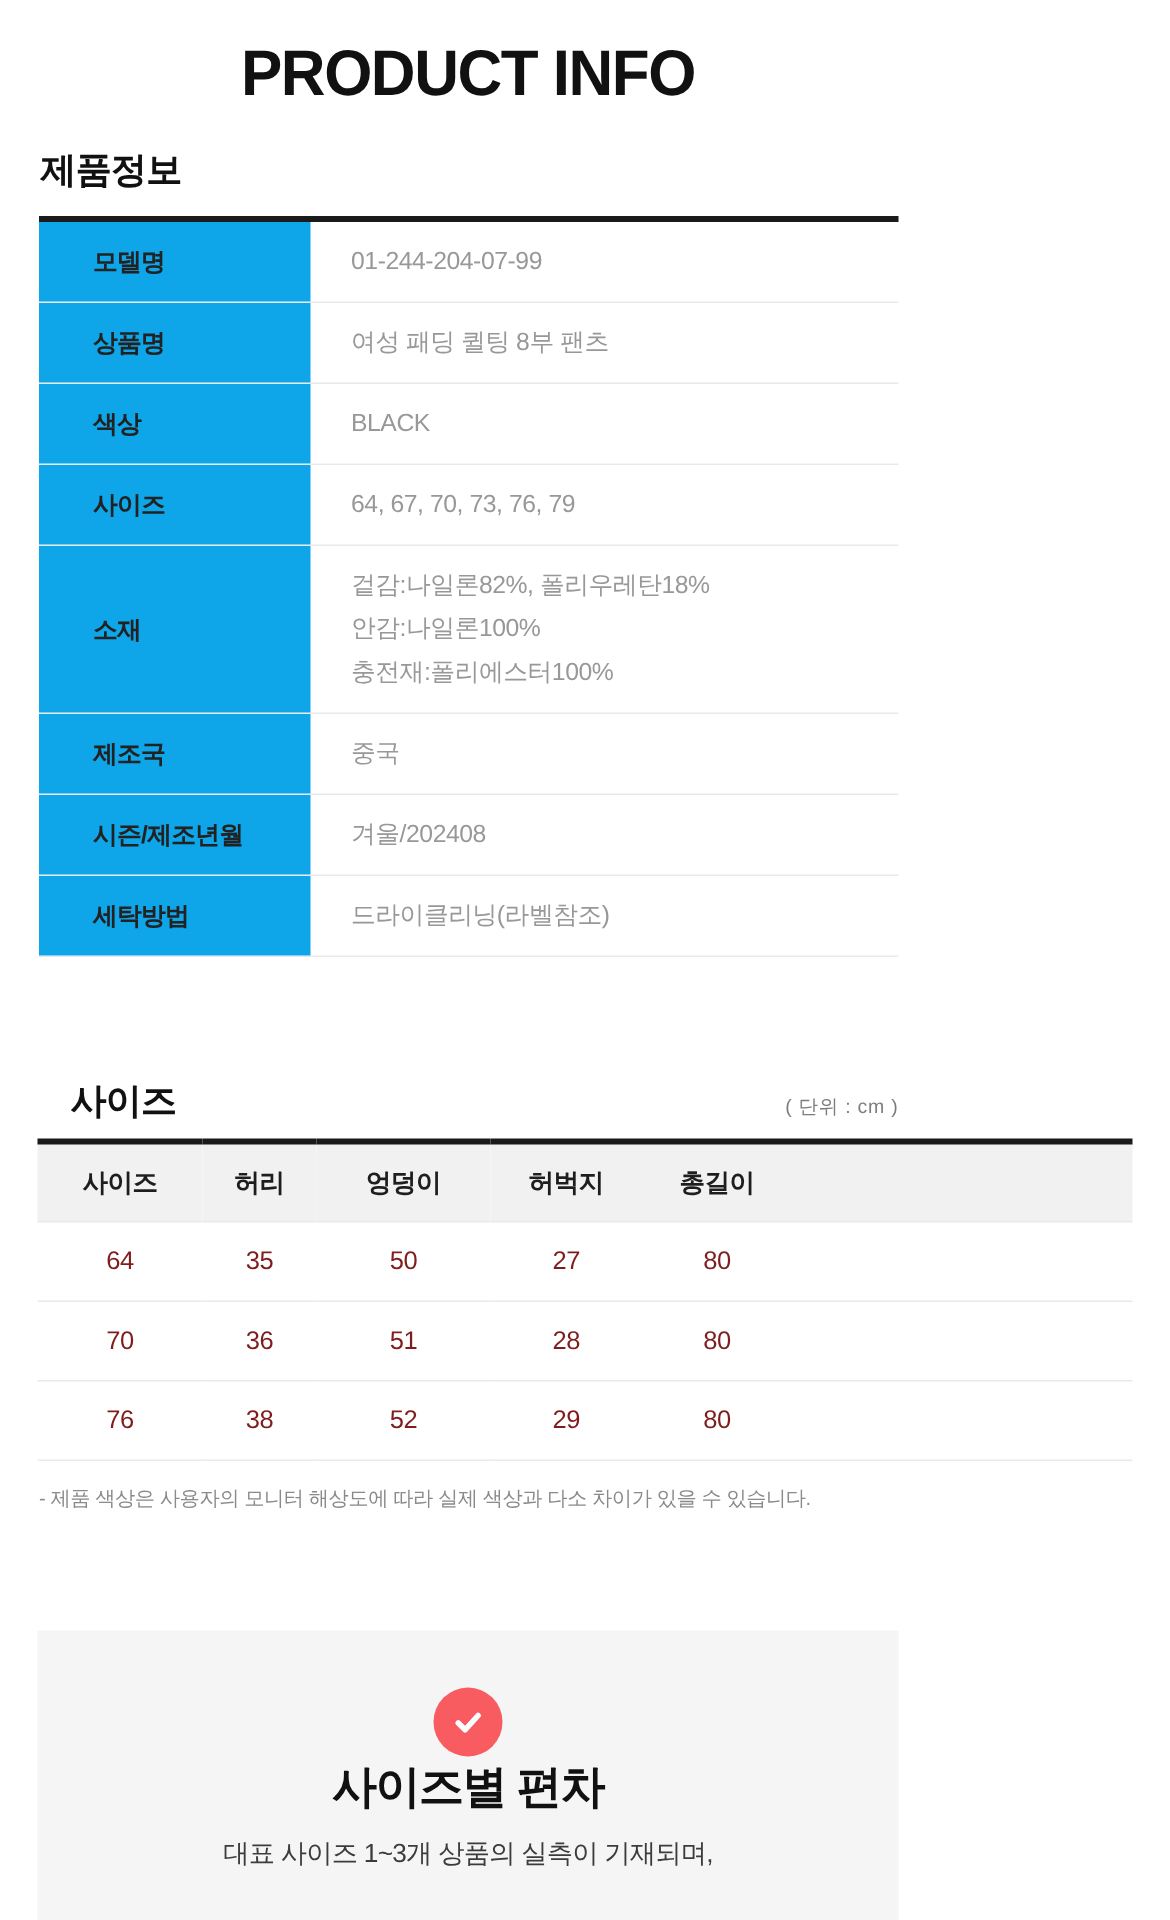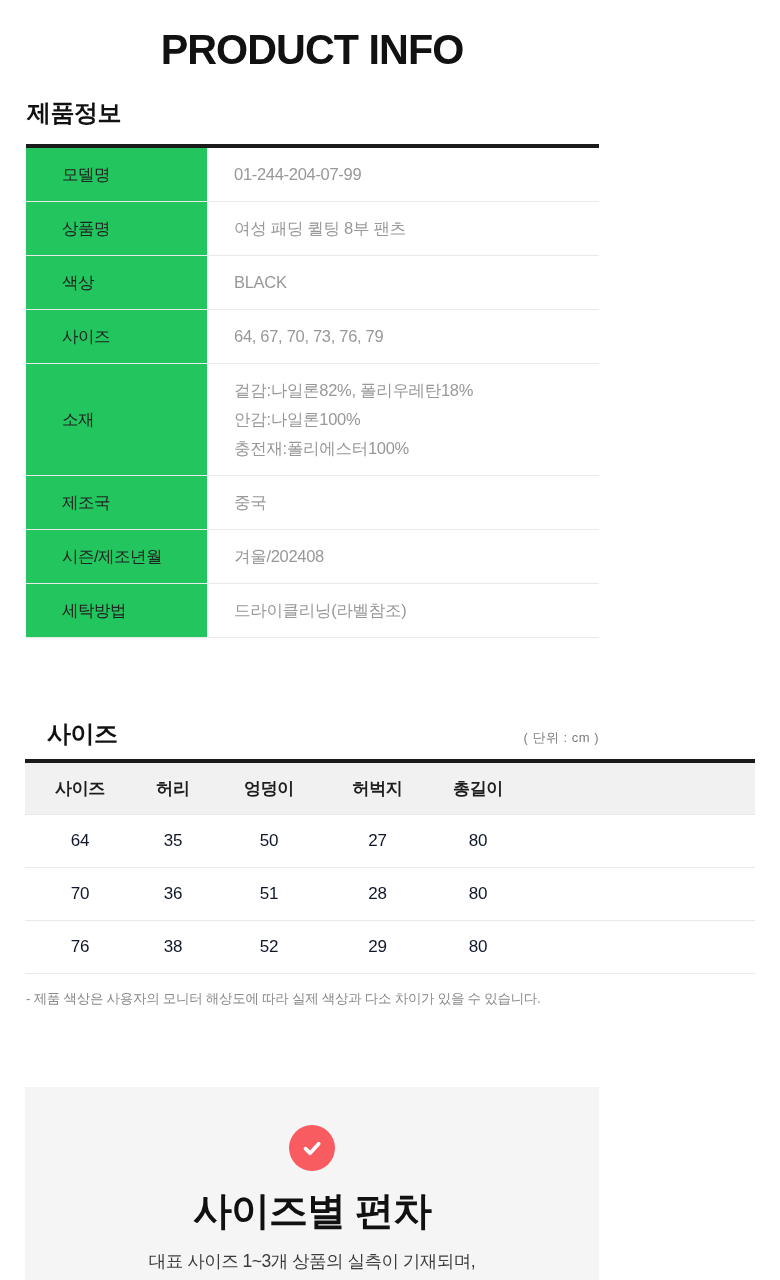--- a/index.html
+++ b/index.html
@@ -36,26 +36,26 @@
   .spec-table { border-top: 4px solid #1a1a1a; }
   .spec-row {
     display: flex;
     align-items: center;
     min-height: 53px;
     border-bottom: 1px solid #e9e9e9;
   }
   .spec-label {
     width: 181px;
     align-self: stretch;
-    background: #22c55e;
+    background: #0ea5e9;
     display: flex;
     align-items: center;
     padding-left: 36px;
     font-size: 16.5px;
-    font-weight: 400;
+    font-weight: 700;
     color: #222;
     letter-spacing: -0.5px;
     flex-shrink: 0;
   }
   .spec-value {
     padding: 12px 10px 12px 27px;
     font-size: 16.5px;
     color: #989898;
     letter-spacing: -0.3px;
     line-height: 29px;
@@ -86,21 +86,21 @@
   }
   .size-table thead tr { background: #f1f1f1; }
   .size-table th, .size-table td {
     height: 53px;
     text-align: center;
     vertical-align: middle;
     font-size: 17px;
     letter-spacing: -0.3px;
   }
   .size-table th { font-weight: 700; color: #1e1e1e; border-bottom: 1px solid #e9e9e9; }
-  .size-table td { color: #0f172a; font-weight: 400; border-bottom: 1px solid #e9e9e9; }
+  .size-table td { color: #7f1d1d; font-weight: 400; border-bottom: 1px solid #e9e9e9; }
 
   .footnotes { margin-top: 13px; margin-left: 1px; }
   .footnotes p {
     font-size: 13.5px;
     color: #8a8a8a;
     line-height: 24px;
     letter-spacing: -0.3px;
   }
 
   
@@ -115,22 +115,21 @@
     width: 46px; height: 46px;
     margin: 0 auto;
     border-radius: 50%;
     background: #f85b60;
     display: flex;
     align-items: center;
     justify-content: center;
   }
   .check-circle svg { width: 26px; height: 26px; display: block; }
   .deviation-heading {
-    margin-top: 13px;
-    font-size: 39px;
+    font-size: 30px;
     font-weight: 700;
     color: #111;
     letter-spacing: -1px;
   }
   .deviation-text {
     margin-top: 10px;
     font-size: 17.5px;
     color: #3c3c3c;
     line-height: 26px;
     letter-spacing: -0.5px;

